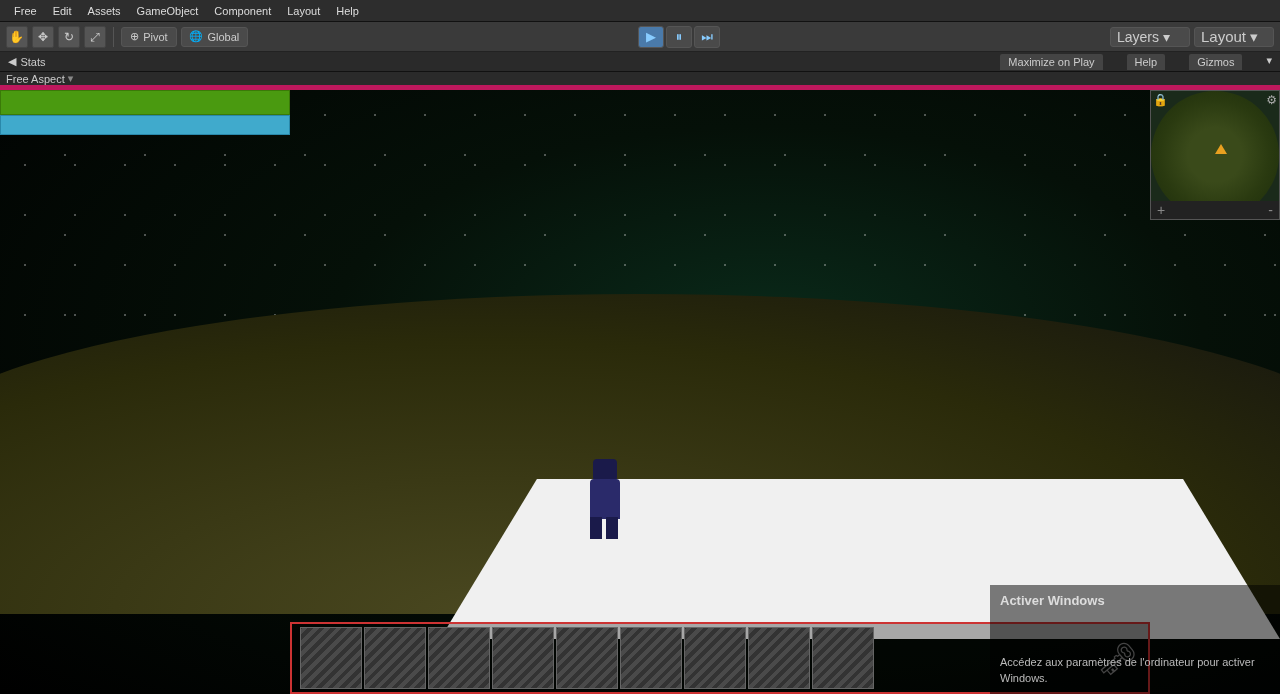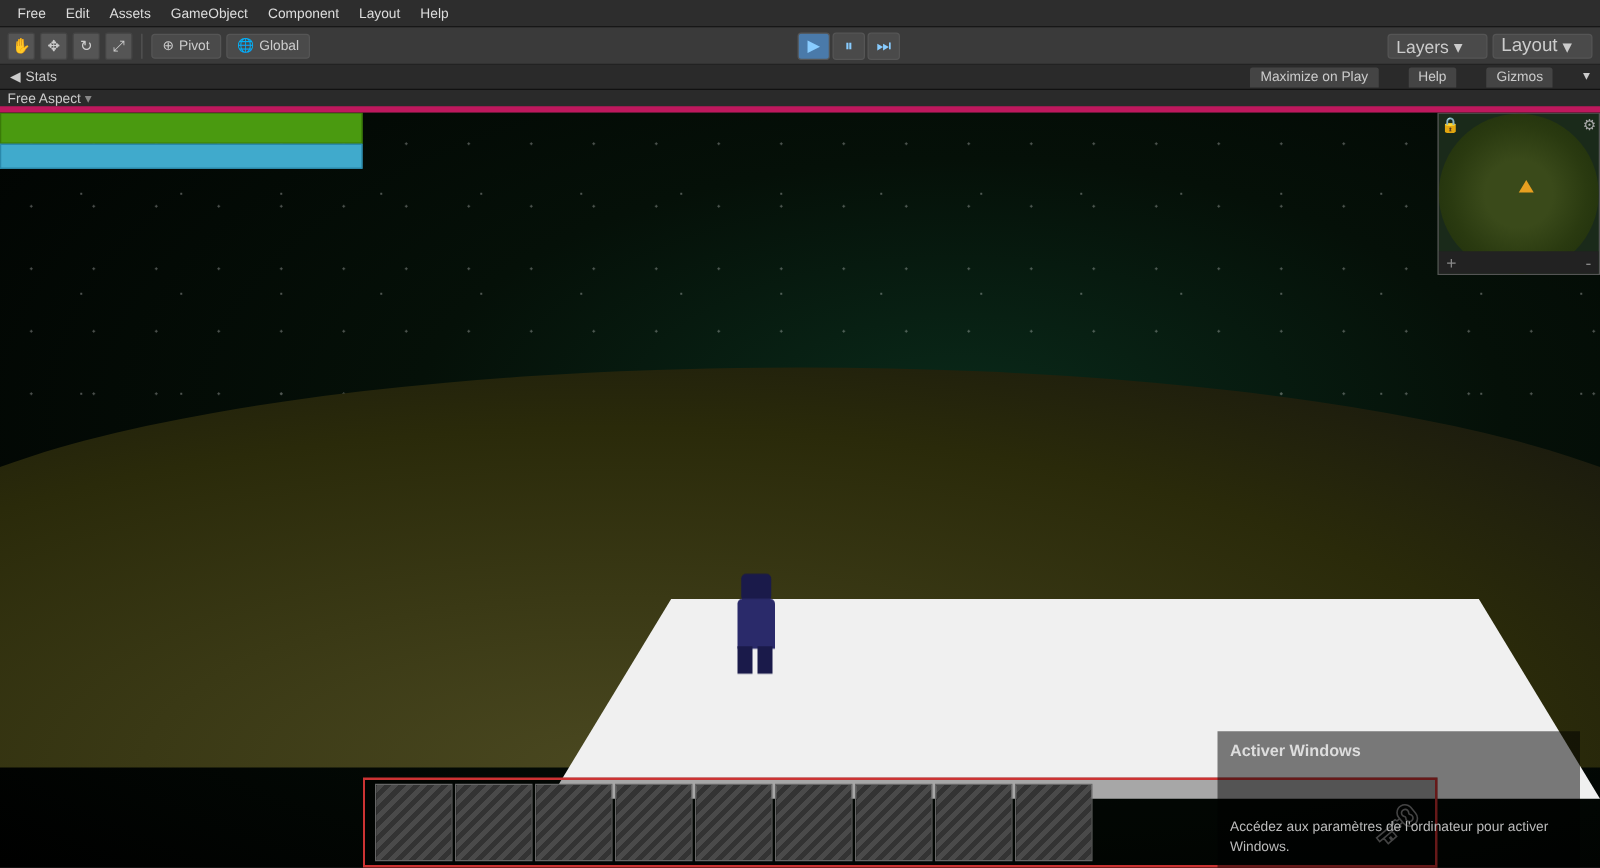--- a/index.html
+++ b/index.html
@@ -393,21 +393,21 @@
     }
     .key-icon {
       font-size: 32px;
       color: #888;
     }
 
     
     #activate-windows {
       position: absolute;
       bottom: 0;
-      right: 16px;
+      right: 0;
       width: 290px;
       background: rgba(0,0,0,0.5);
       padding: 8px 10px;
       font-size: 11px;
     }
     .activate-title {
       font-size: 13px;
       font-weight: bold;
       color: #ddd;
       margin-bottom: 3px;

